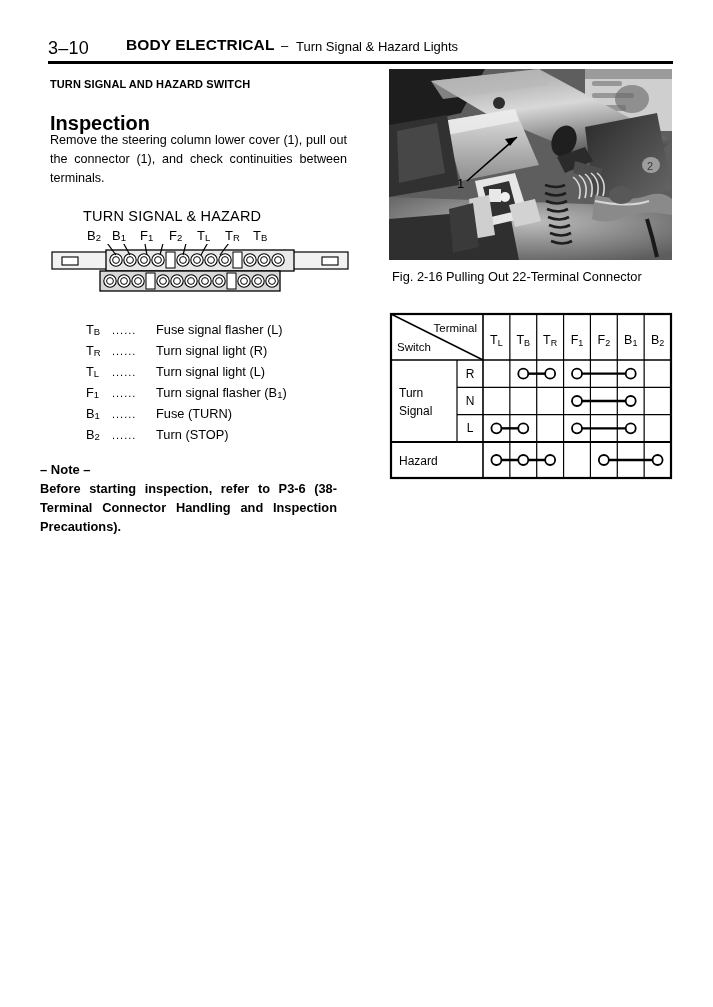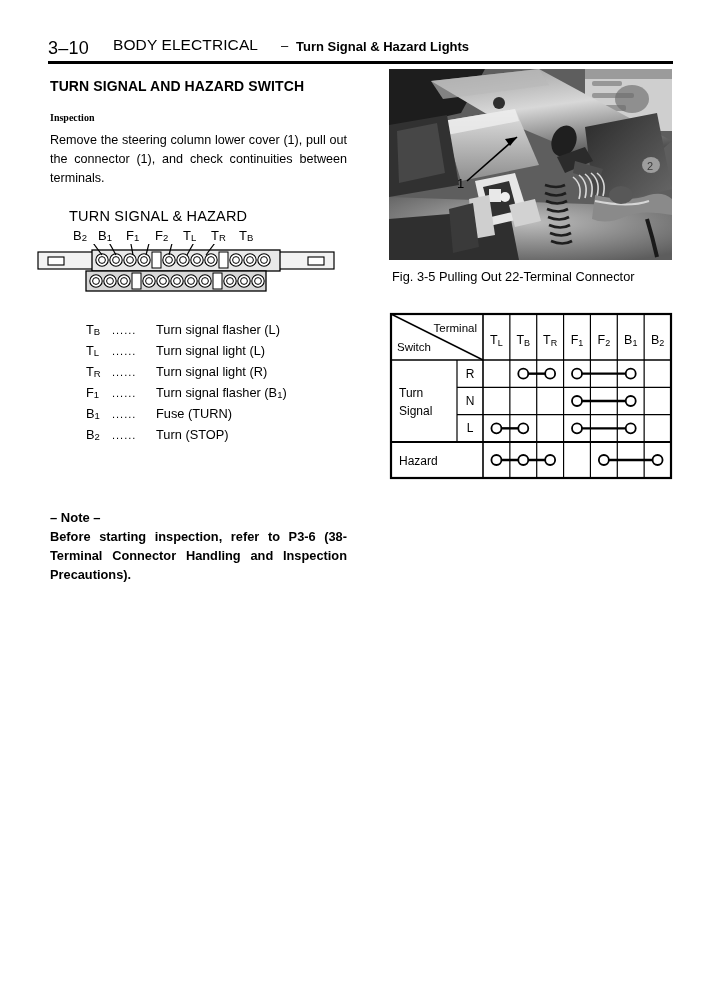--- a/index.html
+++ b/index.html
@@ -28,83 +28,82 @@
   .page-number {
     position: absolute;
     left: 0;
     top: 2px;
     font-size: 18px;
     font-weight: normal;
     letter-spacing: 0.2px;
   }
   .header-title {
     position: absolute;
-    left: 65px;
+    left: 78px;
     top: 0;
     font-size: 15.5px;
-    font-weight: normal;
+    font-weight: bold;
     letter-spacing: 0.1px;
     white-space: nowrap;
   }
   .header-dash {
     position: absolute;
     left: 233px;
     top: 2px;
     font-size: 13px;
     font-weight: normal;
   }
   .header-sub {
     position: absolute;
     left: 248px;
     top: 3px;
     font-size: 13px;
-    font-weight: bold;
+    font-weight: normal;
     white-space: nowrap;
   }
   .header-rule {
     position: absolute;
     left: 48px;
     top: 61px;
     width: 625px;
     height: 3px;
     background: #000;
   }
 
   
   .section-title {
     position: absolute;
     left: 50px;
     top: 78px;
-    font-size: 14px;
+    font-size: 11px;
     font-weight: bold;
     letter-spacing: 0.1px;
     white-space: nowrap;
   }
   .subsection-title {
     position: absolute;
     left: 50px;
     top: 112px;
-    font-size: 10px;
+    font-size: 20px;
     font-weight: bold;
-    font-family: Liberation Serif, serif;
   }
   .body-text {
     position: absolute;
     left: 50px;
     top: 131px;
     width: 297px;
     font-size: 12.6px;
     line-height: 19px;
     text-align: justify;
   }
 
   
   .connector-block {
     position: absolute;
-    left: 36px;
+    left: 50px;
     top: 208px;
     width: 300px;
     height: 90px;
   }
   .connector-caption {
     position: absolute;
     left: 33px;
     top: 0;
     font-size: 14.5px;
     letter-spacing: 0.2px;
@@ -163,24 +162,23 @@
     letter-spacing: 1px;
     font-size: 11px;
   }
   .legend-desc {
     display: inline-block;
   }
 
   
   .note-block {
     position: absolute;
-    left: 50px;
+    left: 40px;
     top: 462px;
     width: 297px;
-    margin-top: 48px;
   }
   .note-head {
     font-size: 13px;
     font-weight: bold;
     margin-bottom: 2px;
   }
   .note-body {
     font-size: 12.8px;
     font-weight: bold;
     line-height: 19px;
@@ -294,23 +292,23 @@
       <line x1="92" y1="-16" x2="97" y2="11"></line>
       <line x1="117" y1="-16" x2="110" y2="11"></line>
       <line x1="140" y1="-16" x2="133" y2="11"></line>
       <line x1="166" y1="-16" x2="151" y2="11"></line>
       <line x1="190" y1="-16" x2="170" y2="11"></line>
     </g>
   </svg>
 </div>
 
 <div class="legend">
-    <div class="legend-row"><span class="legend-term">T<sub>B</sub></span><span class="legend-dots">......</span><span class="legend-desc">Turn signal flasher (L)</span></div>
+    <div class="legend-row"><span class="legend-term">T<sub>B</sub></span><span class="legend-dots">......</span><span class="legend-desc">Fuse signal flasher (L)</span></div>
+    <div class="legend-row"><span class="legend-term">T<sub>R</sub></span><span class="legend-dots">......</span><span class="legend-desc">Turn signal light (R)</span></div>
     <div class="legend-row"><span class="legend-term">T<sub>L</sub></span><span class="legend-dots">......</span><span class="legend-desc">Turn signal light (L)</span></div>
-    <div class="legend-row"><span class="legend-term">T<sub>R</sub></span><span class="legend-dots">......</span><span class="legend-desc">Turn signal light (R)</span></div>
     <div class="legend-row"><span class="legend-term">F<sub>1</sub></span><span class="legend-dots">......</span><span class="legend-desc">Turn signal flasher (B<sub>1</sub>)</span></div>
     <div class="legend-row"><span class="legend-term">B<sub>1</sub></span><span class="legend-dots">......</span><span class="legend-desc">Fuse (TURN)</span></div>
     <div class="legend-row"><span class="legend-term">B<sub>2</sub></span><span class="legend-dots">......</span><span class="legend-desc">Turn (STOP)</span></div>
   </div>
 
 <div class="note-block">
   <div class="note-head">– Note –</div>
   <div class="note-body">Before starting inspection, refer to P3-6 (38-Terminal Connector Handling and Inspection Precautions).</div>
 </div>
 
@@ -411,21 +409,21 @@
 
     <path d="M258,150 q6,20 10,38" stroke="#1a1a1a" stroke-width="4" fill="none"></path>
 
     <g stroke="#000" stroke-width="1.6" fill="none">
       <line x1="78" y1="112" x2="128" y2="68"></line>
     </g>
     <polygon points="128,68 116,70 121,77" fill="#000"></polygon>
     <text x="68" y="119" font-family="'Liberation Sans',sans-serif" font-size="13" fill="#000">1</text>
   </svg>
 </div>
-<div class="photo-caption">Fig. 3-5  Pulling Out 22-Terminal Connector</div>
+<div class="photo-caption">Fig. 2-16  Pulling Out 22-Terminal Connector</div>
 
 <div class="table-wrap">
   <svg id="cont-table" width="284" height="168" viewBox="0 0 284 168">
       <rect x="2" y="2" width="280" height="164" fill="none" stroke="#000" stroke-width="2.2"></rect>
       <line x1="2" y1="48" x2="282" y2="48" stroke="#000" stroke-width="1.6"></line>
       <line x1="94" y1="2" x2="94" y2="166" stroke="#000" stroke-width="1.6"></line>
       <line x1="120.85714285714286" y1="2" x2="120.85714285714286" y2="166" stroke="#000" stroke-width="1.2"></line>
       <line x1="147.71428571428572" y1="2" x2="147.71428571428572" y2="166" stroke="#000" stroke-width="1.2"></line>
       <line x1="174.57142857142856" y1="2" x2="174.57142857142856" y2="166" stroke="#000" stroke-width="1.2"></line>
       <line x1="201.42857142857144" y1="2" x2="201.42857142857144" y2="166" stroke="#000" stroke-width="1.2"></line>

